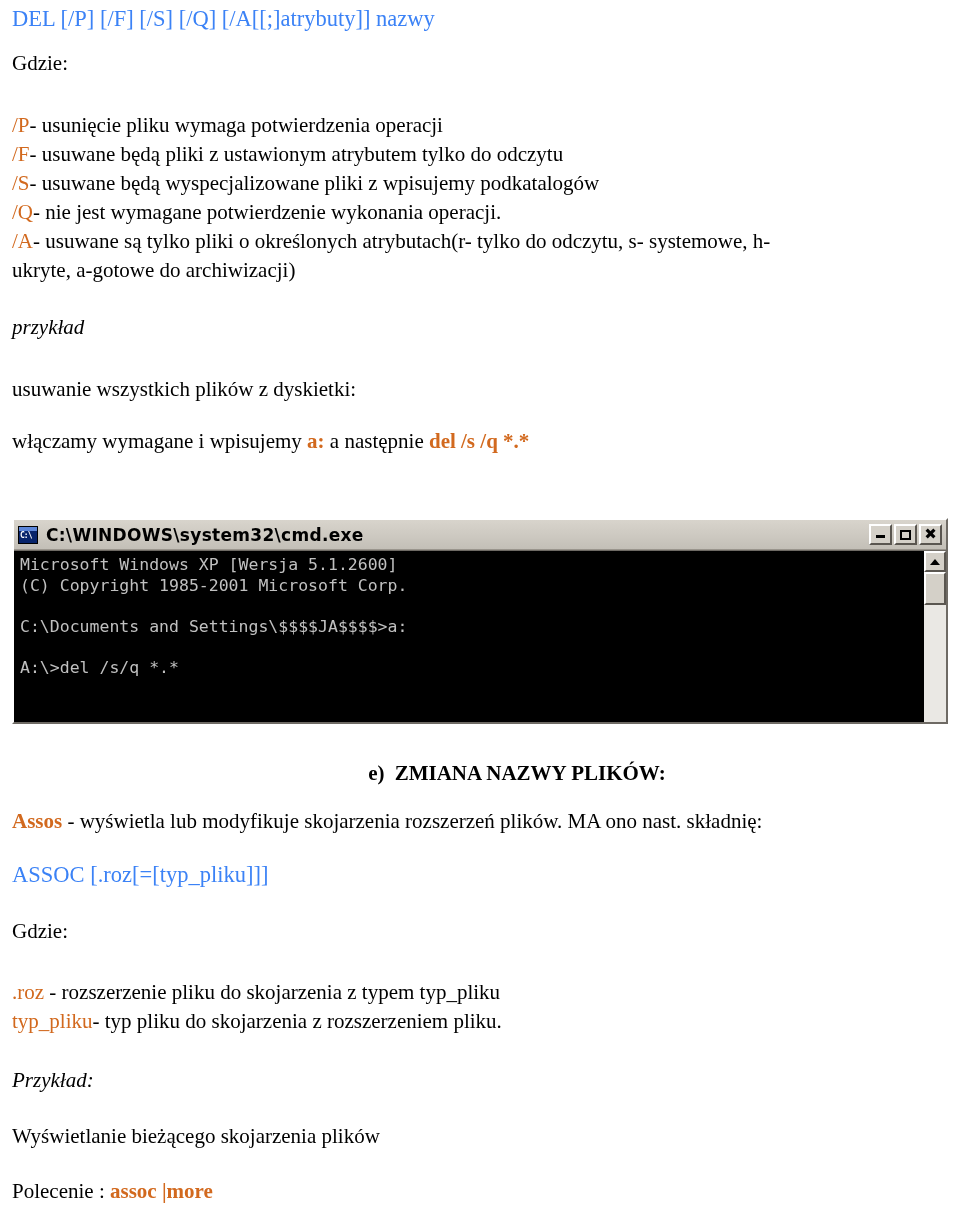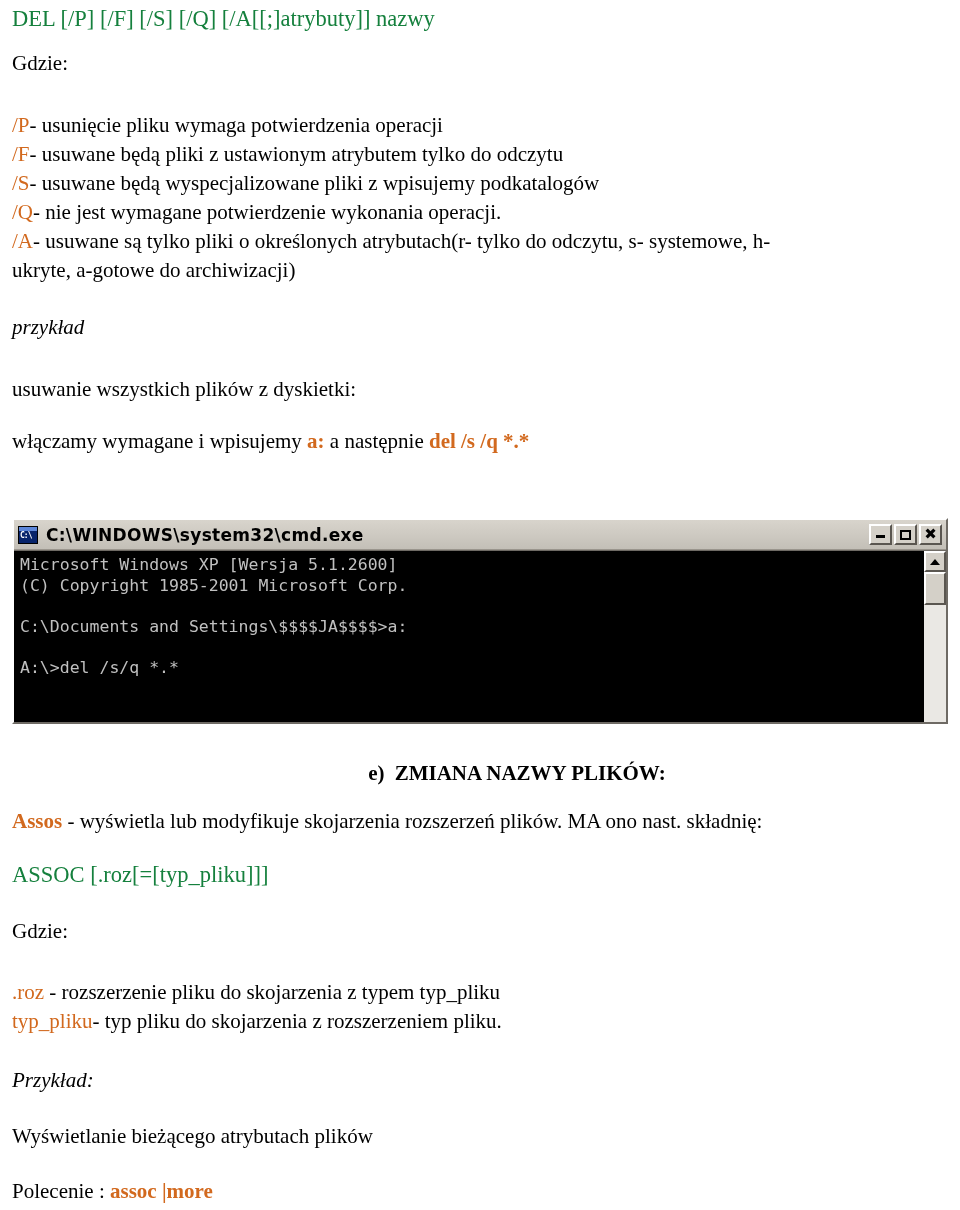--- a/index.html
+++ b/index.html
@@ -35,21 +35,21 @@
     position: absolute;
     left: 12px;
     white-space: nowrap;
     font-size: 21px;
     line-height: 1.12;
     letter-spacing: 0px;
   }
 
   .syntax-head {
     font-size: 22.5px;
-    color: #15803d;
+    color: #3b82f6;
   }
 
   .compact { line-height: 1.05; }
 
   
   #console-window {
     position: absolute;
     left: 12px;
     top: 518px;
     width: 936px;
@@ -348,20 +348,20 @@
 
   <div class="line compact" style="top:1010px;">
     <span class="orange">typ_pliku</span><span>- typ pliku do skojarzenia z rozszerzeniem pliku.</span>
   </div>
 
   <div class="line ital" style="top:1069px;">
     <span>Przykład:</span>
   </div>
 
   <div class="line" style="top:1125px;">
-    <span>Wyświetlanie bieżącego atrybutach plików</span>
+    <span>Wyświetlanie bieżącego skojarzenia plików</span>
   </div>
 
   <div class="line" style="top:1180px;text-align:center;">
     <span>Polecenie : </span><span class="orange-b">assoc |more</span>
   </div>
 
 </div>
 
 </body></html>

